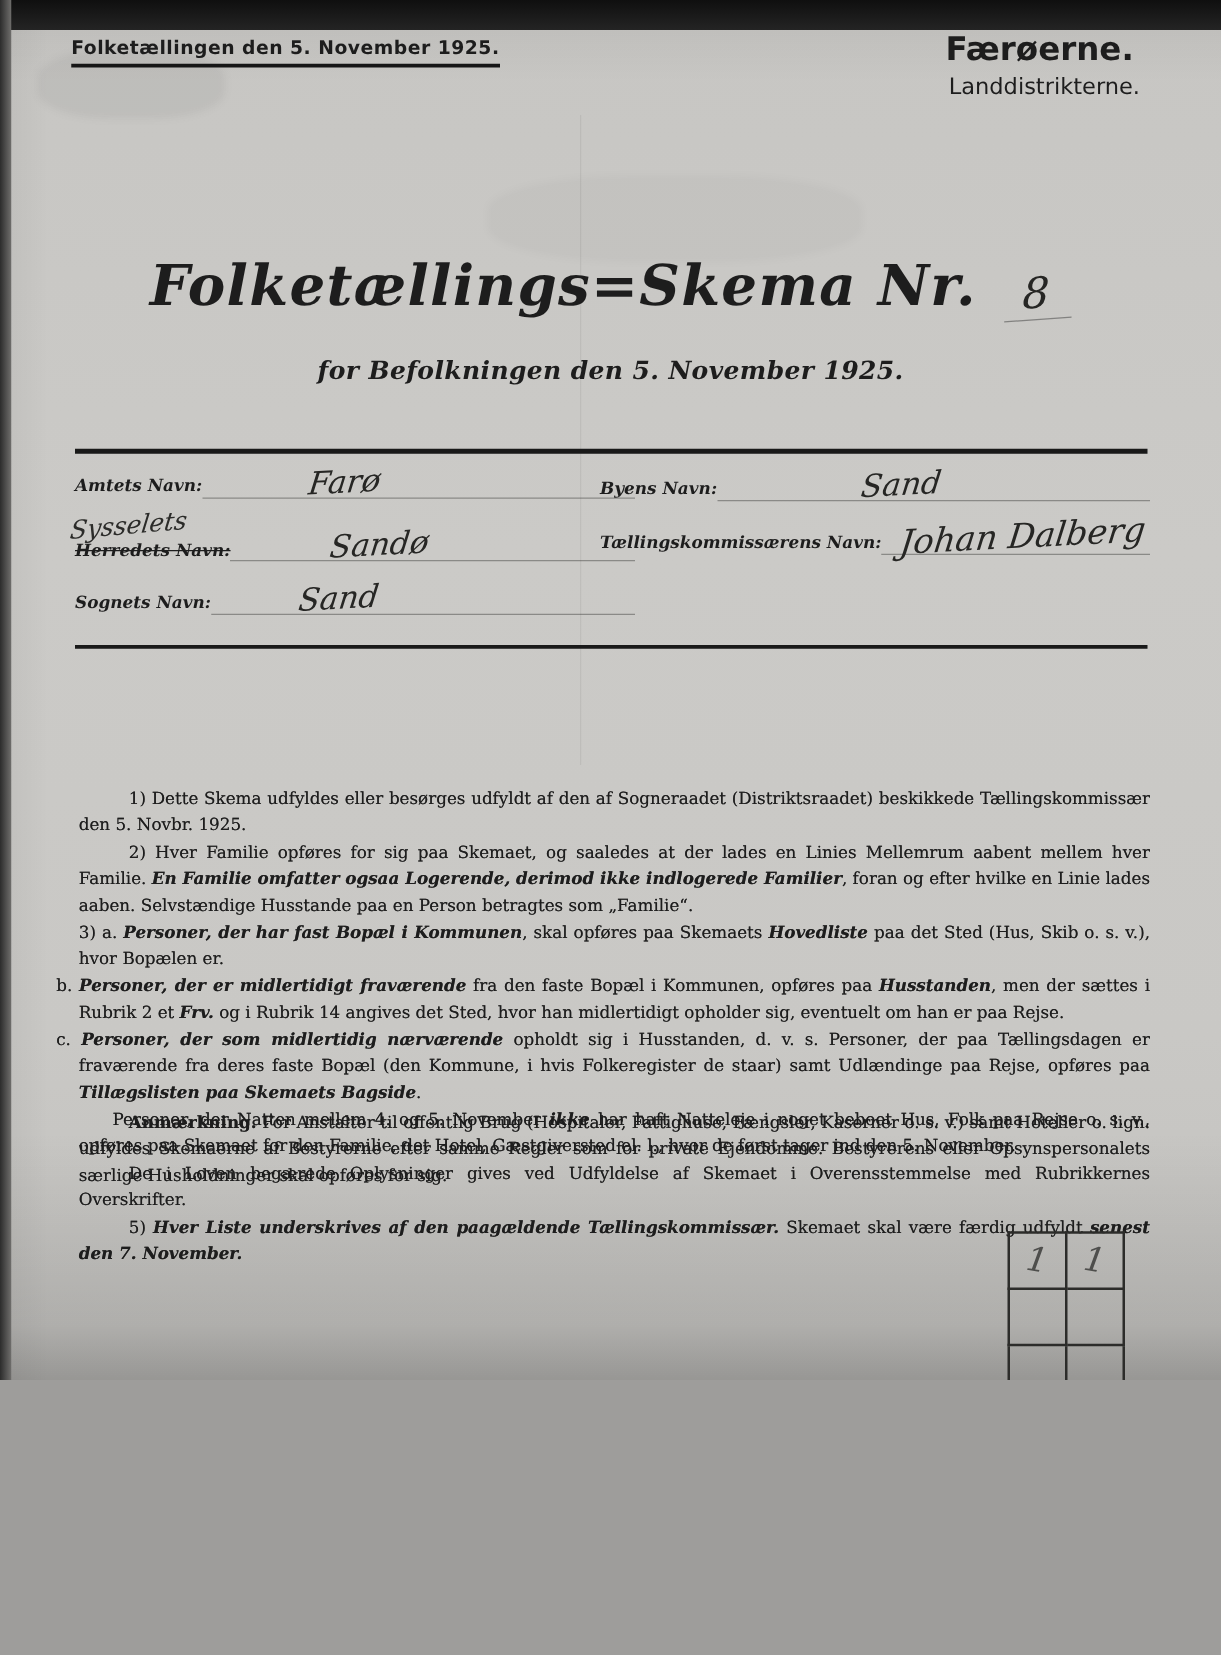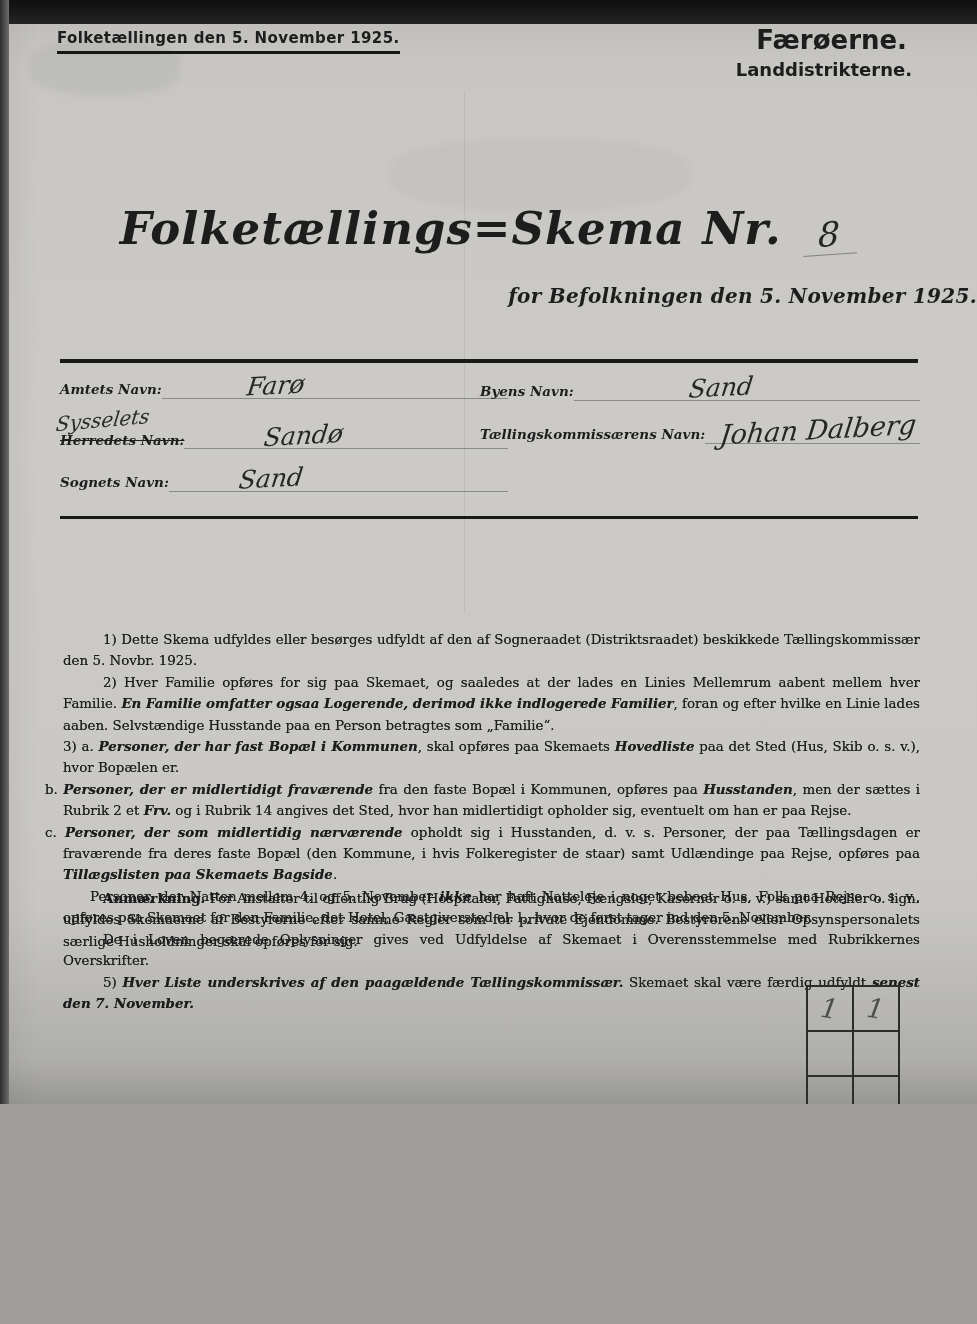--- a/index.html
+++ b/index.html
@@ -17,27 +17,27 @@
   .foldline{position:absolute;left:464px;top:92px;width:1px;height:520px;background:rgba(0,0,0,.06);}
   .smudge{position:absolute;background:rgba(70,70,70,.07);filter:blur(3px);border-radius:40%;}
   .ghostgrid{position:absolute;left:10px;top:1140px;width:520px;height:160px;opacity:.5;
     background:
       repeating-linear-gradient(180deg, rgba(0,0,0,.05) 0 1px, rgba(0,0,0,0) 1px 52px),
       repeating-linear-gradient(90deg, rgba(0,0,0,.04) 0 1px, rgba(0,0,0,0) 1px 120px);}
 
   .hdr-left{position:absolute;left:57px;top:29px;font-family:"DejaVu Sans",sans-serif;
     font-weight:bold;font-size:15px;letter-spacing:.4px;padding-bottom:4px;border-bottom:3px solid #161616;}
   .hdr-r1{position:absolute;right:70px;top:25px;font-family:"DejaVu Sans",sans-serif;font-weight:bold;font-size:26px;}
-  .hdr-r2{position:absolute;right:65px;top:59px;font-family:"DejaVu Sans",sans-serif;font-weight:bold;font-size:18px;}
+  .hdr-r2{position:absolute;right:65px;top:59px;font-family:"DejaVu Sans",sans-serif;font-weight:normal;font-size:18px;}
 
   .titlerow{position:absolute;left:0;top:202px;width:100%;text-align:center;white-space:nowrap;}
   .title-main{font-size:45px;font-weight:bold;font-style:italic;letter-spacing:1px;}
   .title-num{display:inline-block;margin-left:22px;padding:0 18px 0 14px;border-bottom:1px solid rgba(60,60,60,.5);
     font-size:34px;font-style:italic;color:#2a2a28;transform:rotate(-4deg) skewX(-6deg);vertical-align:-2px;}
-  .subtitle{position:absolute;left:0;top:284px;width:100%;text-align:right;
+  .subtitle{position:absolute;left:0;top:284px;width:100%;text-align:center;
     font-size:20px;font-weight:bold;font-style:italic;letter-spacing:.3px;}
 
   .rule-thick{position:absolute;left:60px;width:858px;height:3px;background:#191919;}
   .r1{top:359px;height:4px;} .r2{top:516px;}
 
   .field{position:absolute;display:flex;align-items:flex-end;}
   .field .lbl{font-size:13.5px;font-weight:bold;font-style:italic;white-space:nowrap;padding-bottom:2px;}
   .field .line{flex:1;border-bottom:1px solid rgba(60,60,58,.45);position:relative;height:24px;}
   .hw{font-family:"DejaVu Serif",serif;font-style:italic;color:#262624;white-space:nowrap;}
   .fval{position:absolute;bottom:-2px;left:60px;font-size:25px;transform:rotate(-3deg) skewX(-10deg);}

